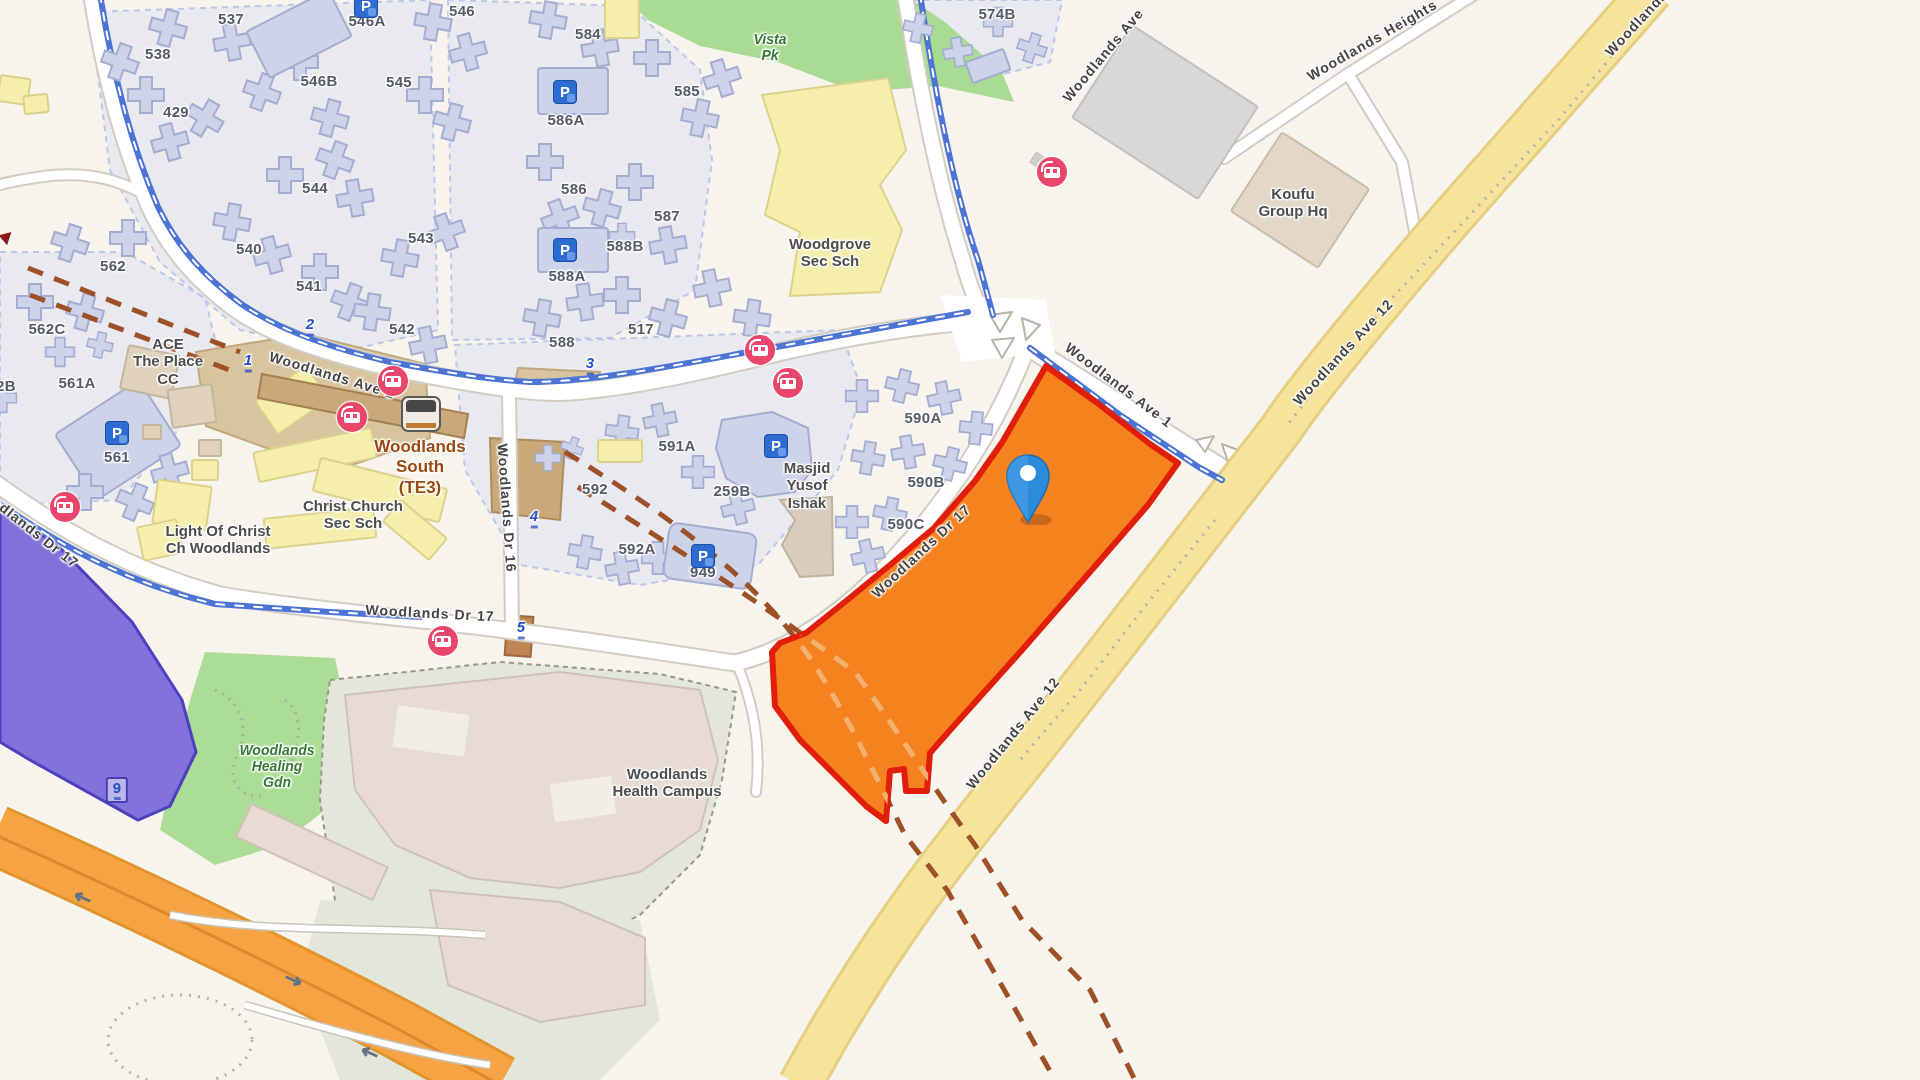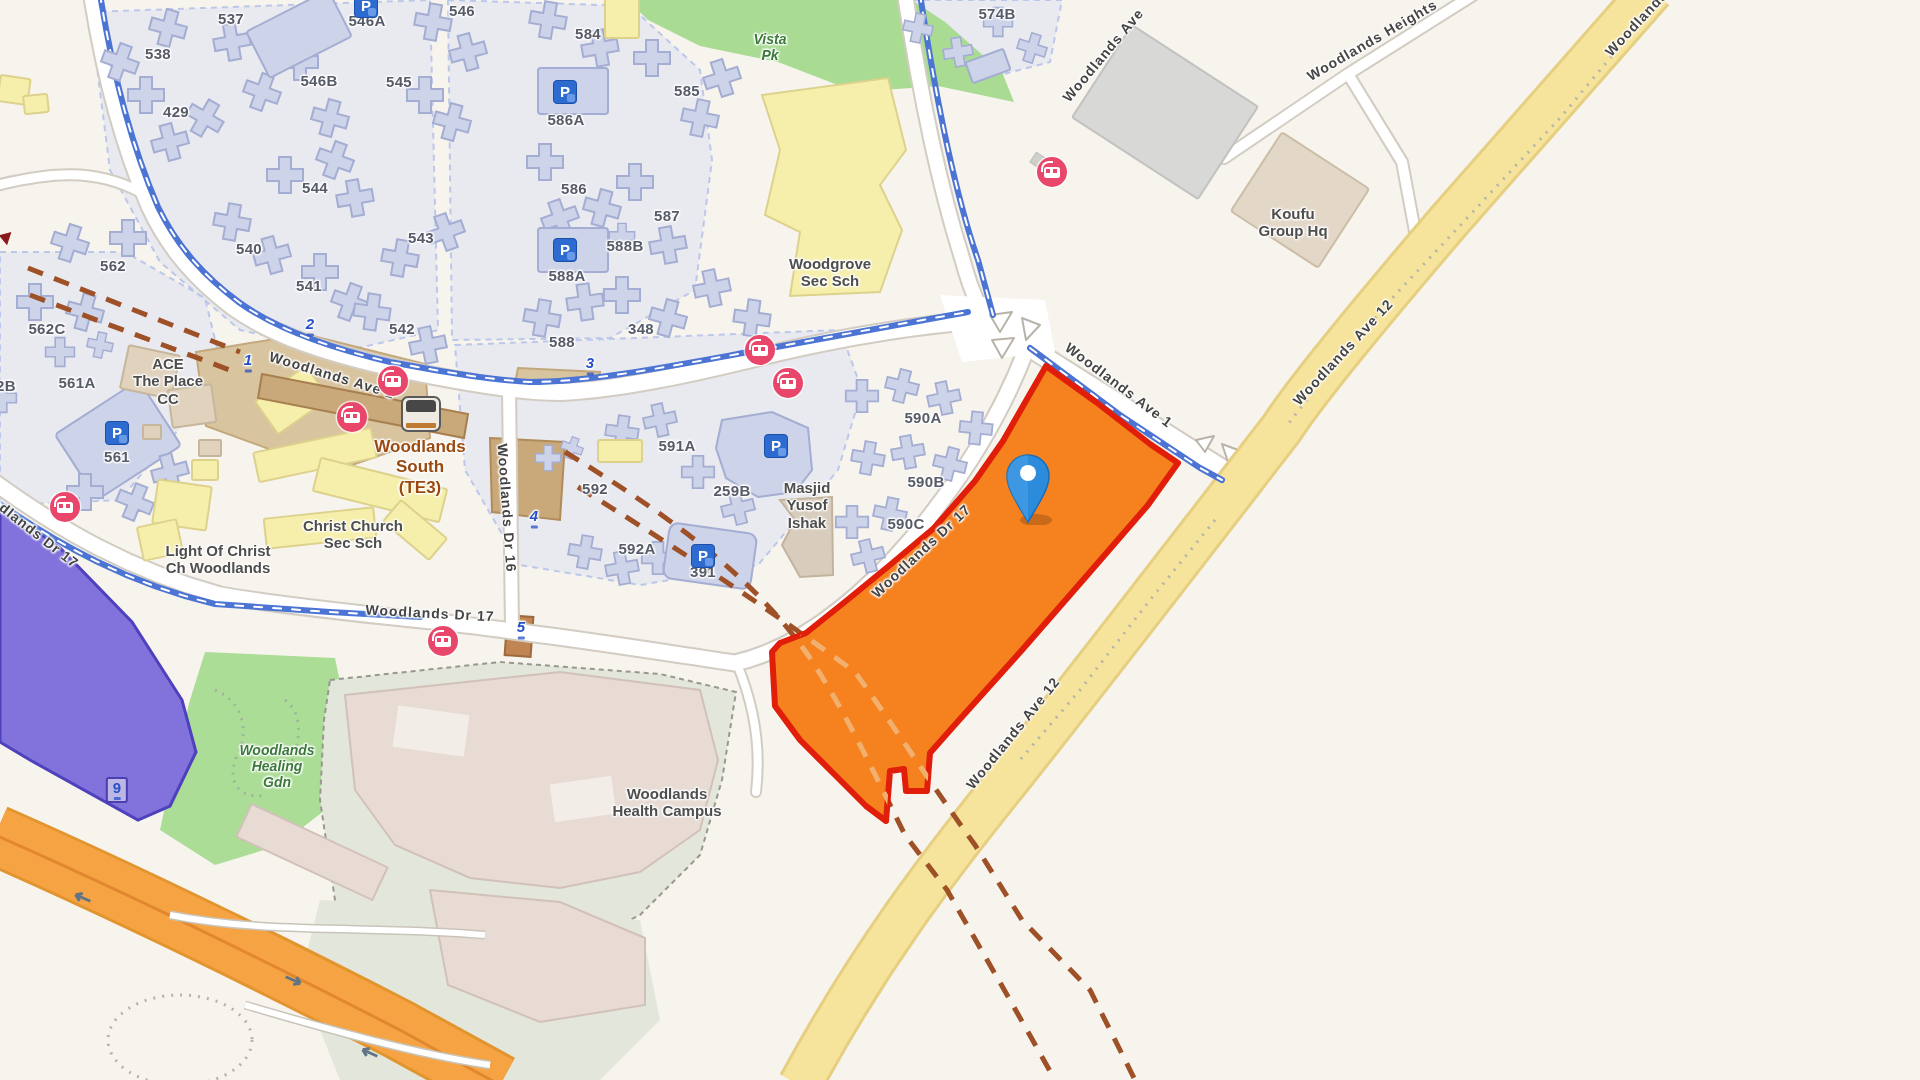--- a/index.html
+++ b/index.html
@@ -5,21 +5,21 @@
   html,body{margin:0;padding:0;}
   body{font-family:"Liberation Sans","DejaVu Sans",sans-serif;}
   .map{position:relative;width:1920px;height:1080px;overflow:hidden;background:var(--land,#F7F3ED);}
   .map svg.base{position:absolute;left:0;top:0;}
   
   .lbl{position:absolute;white-space:pre-line;text-align:center;line-height:1.15;
        transform:translate(-50%,-50%);font-weight:bold;pointer-events:none;
        text-shadow:0 0 2px #fff,0 0 3px #fff,1px 1px 2px #fff,-1px -1px 2px #fff,1px -1px 2px #fff,-1px 1px 2px #fff;}
   .lbl.block{font-size:15px;color:var(--labelBlock,#565B68);letter-spacing:.3px;}
   .lbl.road{font-size:14px;color:var(--labelRoad,#454545);letter-spacing:1px;}
-  .lbl.poi{font-size:15px;color:var(--labelPoi,#4E4E4E);margin-top:20px;}
+  .lbl.poi{font-size:15px;color:var(--labelPoi,#4E4E4E);}
   .lbl.park{font-size:14px;color:var(--labelPark,#3C7A3C);font-style:italic;}
   .lbl.station{font-size:17px;color:var(--labelTe,#9A4A10);line-height:1.2;}
   .lbl.marker{font-size:15px;color:var(--markerBlue,#2750C8);font-style:italic;}
   .lbl.marker::after{content:"";display:block;width:7px;height:3px;margin:1px auto 0;
        background:var(--markerBlue,#2750C8);opacity:.75;border-radius:1px;}
   .lbl.marker.boxed{background:#BDB7E6;border:2px solid #4A3FB0;border-radius:3px;
        padding:0 5px 1px;font-style:normal;text-shadow:none;}
   
   .bus{position:absolute;width:30px;height:30px;border-radius:50%;background:var(--busPink,#E8476B);
        transform:translate(-50%,-50%);box-shadow:0 0 0 1.5px rgba(255,255,255,.7);}
@@ -339,31 +339,31 @@
       <div class="lbl block" style="left: 367px; top: 21px; position: absolute; transform: translate(-50%, -50%);">546A</div>
       <div class="lbl block" style="left: 319px; top: 81px; position: absolute; transform: translate(-50%, -50%);">546B</div>
       <div class="lbl block" style="left: 588px; top: 34px; position: absolute; transform: translate(-50%, -50%);">584</div>
       <div class="lbl block" style="left: 687px; top: 91px; position: absolute; transform: translate(-50%, -50%);">585</div>
       <div class="lbl block" style="left: 574px; top: 189px; position: absolute; transform: translate(-50%, -50%);">586</div>
       <div class="lbl block" style="left: 566px; top: 120px; position: absolute; transform: translate(-50%, -50%);">586A</div>
       <div class="lbl block" style="left: 667px; top: 216px; position: absolute; transform: translate(-50%, -50%);">587</div>
       <div class="lbl block" style="left: 562px; top: 342px; position: absolute; transform: translate(-50%, -50%);">588</div>
       <div class="lbl block" style="left: 567px; top: 276px; position: absolute; transform: translate(-50%, -50%);">588A</div>
       <div class="lbl block" style="left: 625px; top: 246px; position: absolute; transform: translate(-50%, -50%);">588B</div>
-      <div class="lbl block" style="left: 641px; top: 329px; position: absolute; transform: translate(-50%, -50%);">348</div>
+      <div class="lbl block" style="left: 641px; top: 329px; position: absolute; transform: translate(-50%, -50%);">517</div>
       <div class="lbl block" style="left: 981px; top: 14px; position: absolute; transform: translate(-50%, -50%); margin-left: 16px;">574B</div>
       <div class="lbl block" style="left: 113px; top: 266px; position: absolute; transform: translate(-50%, -50%);">562</div>
       <div class="lbl block" style="left: 47px; top: 329px; position: absolute; transform: translate(-50%, -50%);">562C</div>
       <div class="lbl block" style="left: 77px; top: 383px; position: absolute; transform: translate(-50%, -50%);">561A</div>
       <div class="lbl block" style="left: 117px; top: 457px; position: absolute; transform: translate(-50%, -50%);">561</div>
       <div class="lbl block" style="left: 6px; top: 386px; position: absolute; transform: translate(-50%, -50%);">2B</div>
       <div class="lbl block" style="left: 923px; top: 418px; position: absolute; transform: translate(-50%, -50%);">590A</div>
       <div class="lbl block" style="left: 926px; top: 482px; position: absolute; transform: translate(-50%, -50%);">590B</div>
       <div class="lbl block" style="left: 906px; top: 524px; position: absolute; transform: translate(-50%, -50%);">590C</div>
-      <div class="lbl block" style="left: 703px; top: 572px; position: absolute; transform: translate(-50%, -50%);">391</div>
+      <div class="lbl block" style="left: 703px; top: 572px; position: absolute; transform: translate(-50%, -50%);">949</div>
       <div class="lbl block" style="left: 677px; top: 446px; position: absolute; transform: translate(-50%, -50%);">591A</div>
       <div class="lbl block" style="left: 732px; top: 491px; position: absolute; transform: translate(-50%, -50%);">259B</div>
       <div class="lbl block" style="left: 595px; top: 489px; position: absolute; transform: translate(-50%, -50%);">592</div>
       <div class="lbl block" style="left: 637px; top: 549px; position: absolute; transform: translate(-50%, -50%);">592A</div>
     </div>
 
   <div>
 
   <div class="lbl road" style="left: 332px; top: 375px; position: absolute; transform: translate(-50%, -50%) rotate(17deg);">Woodlands Ave 1</div>
       <div class="lbl road" style="left: 1119px; top: 385px; position: absolute; transform: translate(-50%, -50%) rotate(37deg);">Woodlands Ave 1</div>

